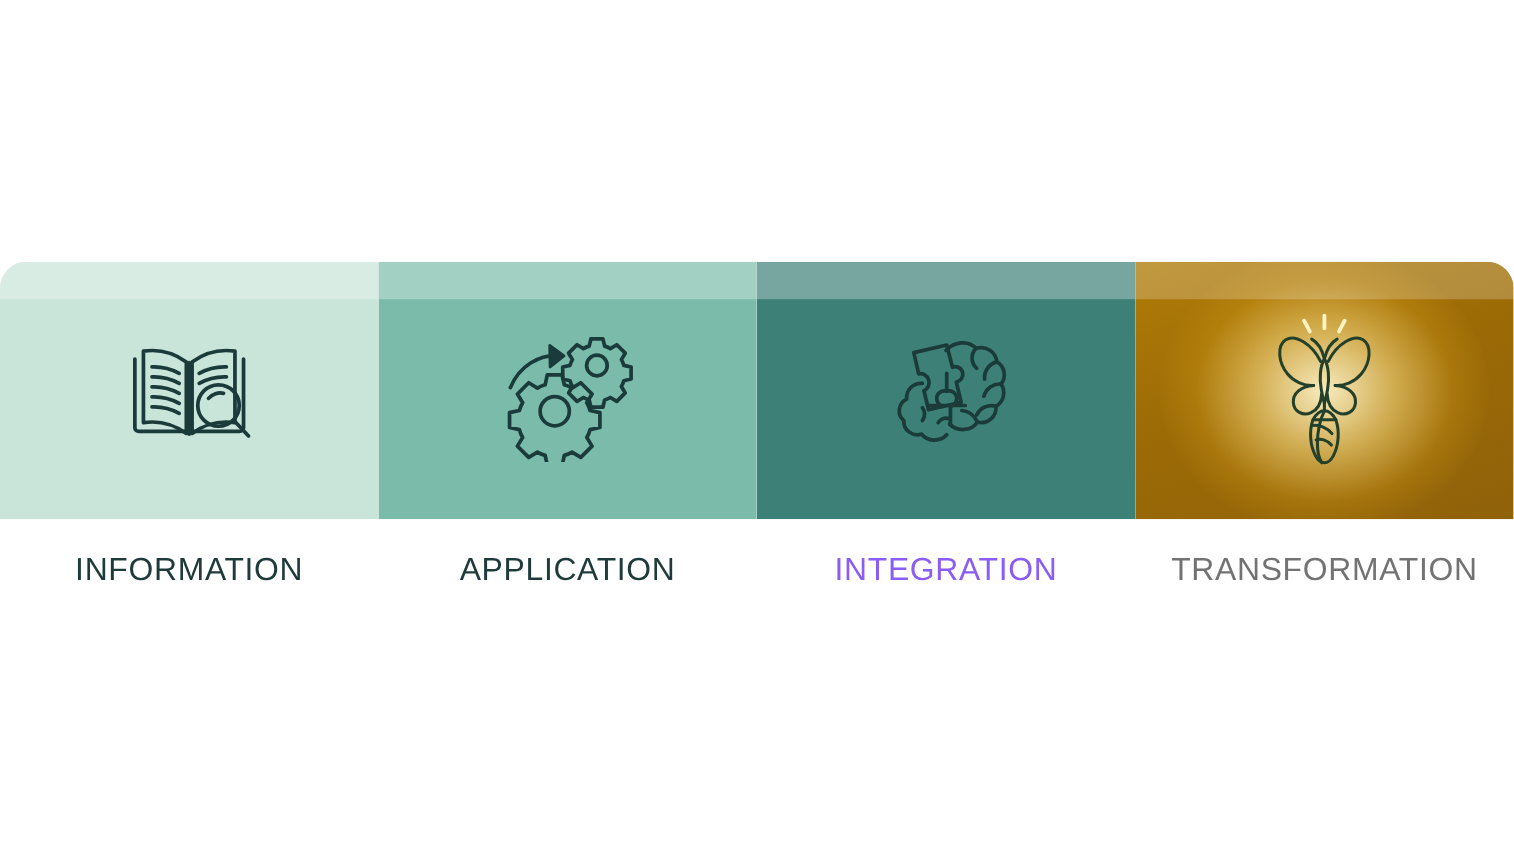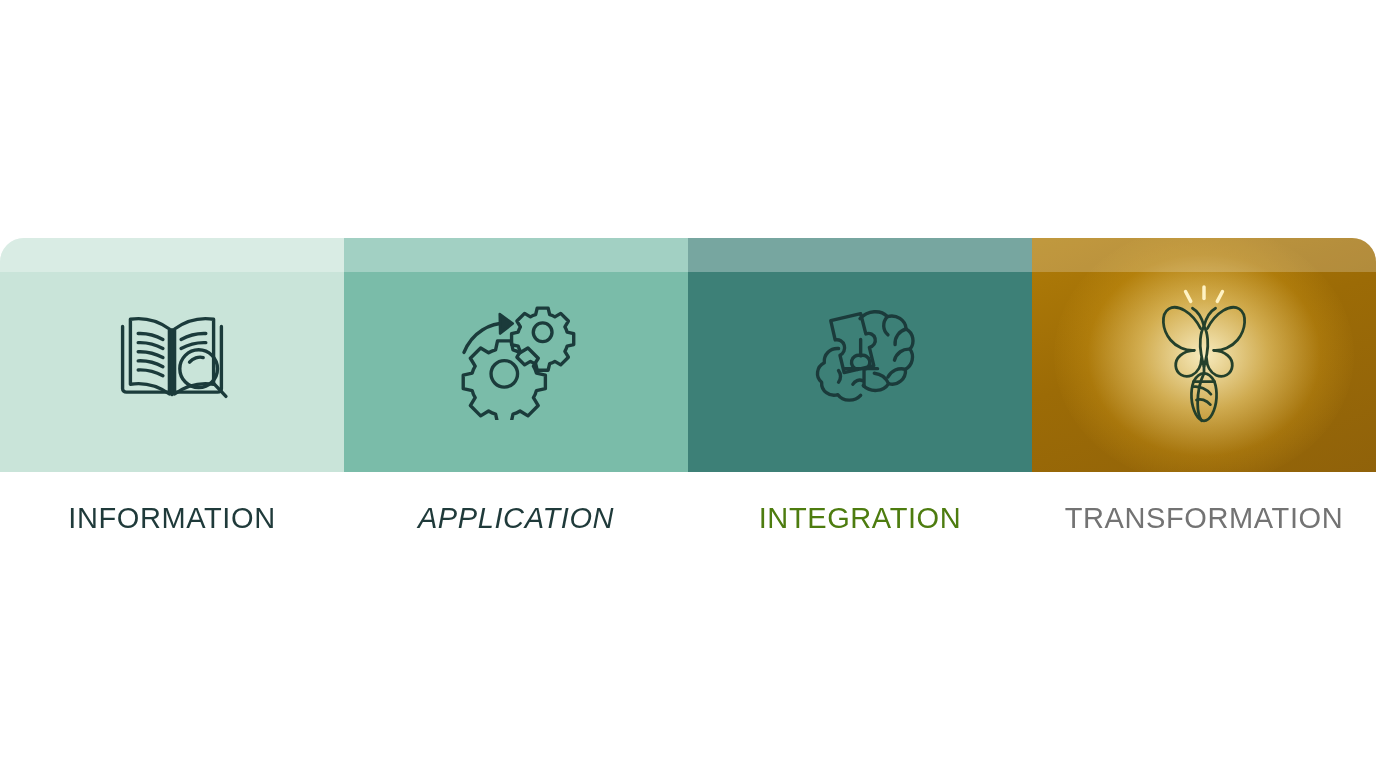--- a/index.html
+++ b/index.html
@@ -264,18 +264,18 @@
           <path d="M41.5 92.5 C46 92 52.5 94.5 56 99"></path>
           <path d="M43.5 104 C47 102.5 52 104 55.5 108"></path>
         </svg>
       </div>
     </div>
 
   </div>
 
   <div class="label-row">
     <div class="stage-label" style="color:#1f3a3a;">INFORMATION</div>
-    <div class="stage-label" style="color:#1f3a3a;font-style:italic;">APPLICATION</div>
-    <div class="stage-label" style="color:#4d7c0f;">INTEGRATION</div>
+    <div class="stage-label" style="color:#1f3a3a;">APPLICATION</div>
+    <div class="stage-label" style="color:#8b5cf6;">INTEGRATION</div>
     <div class="stage-label" style="color:#737373;">TRANSFORMATION</div>
   </div>
 
 </div>
 
 </body></html>

